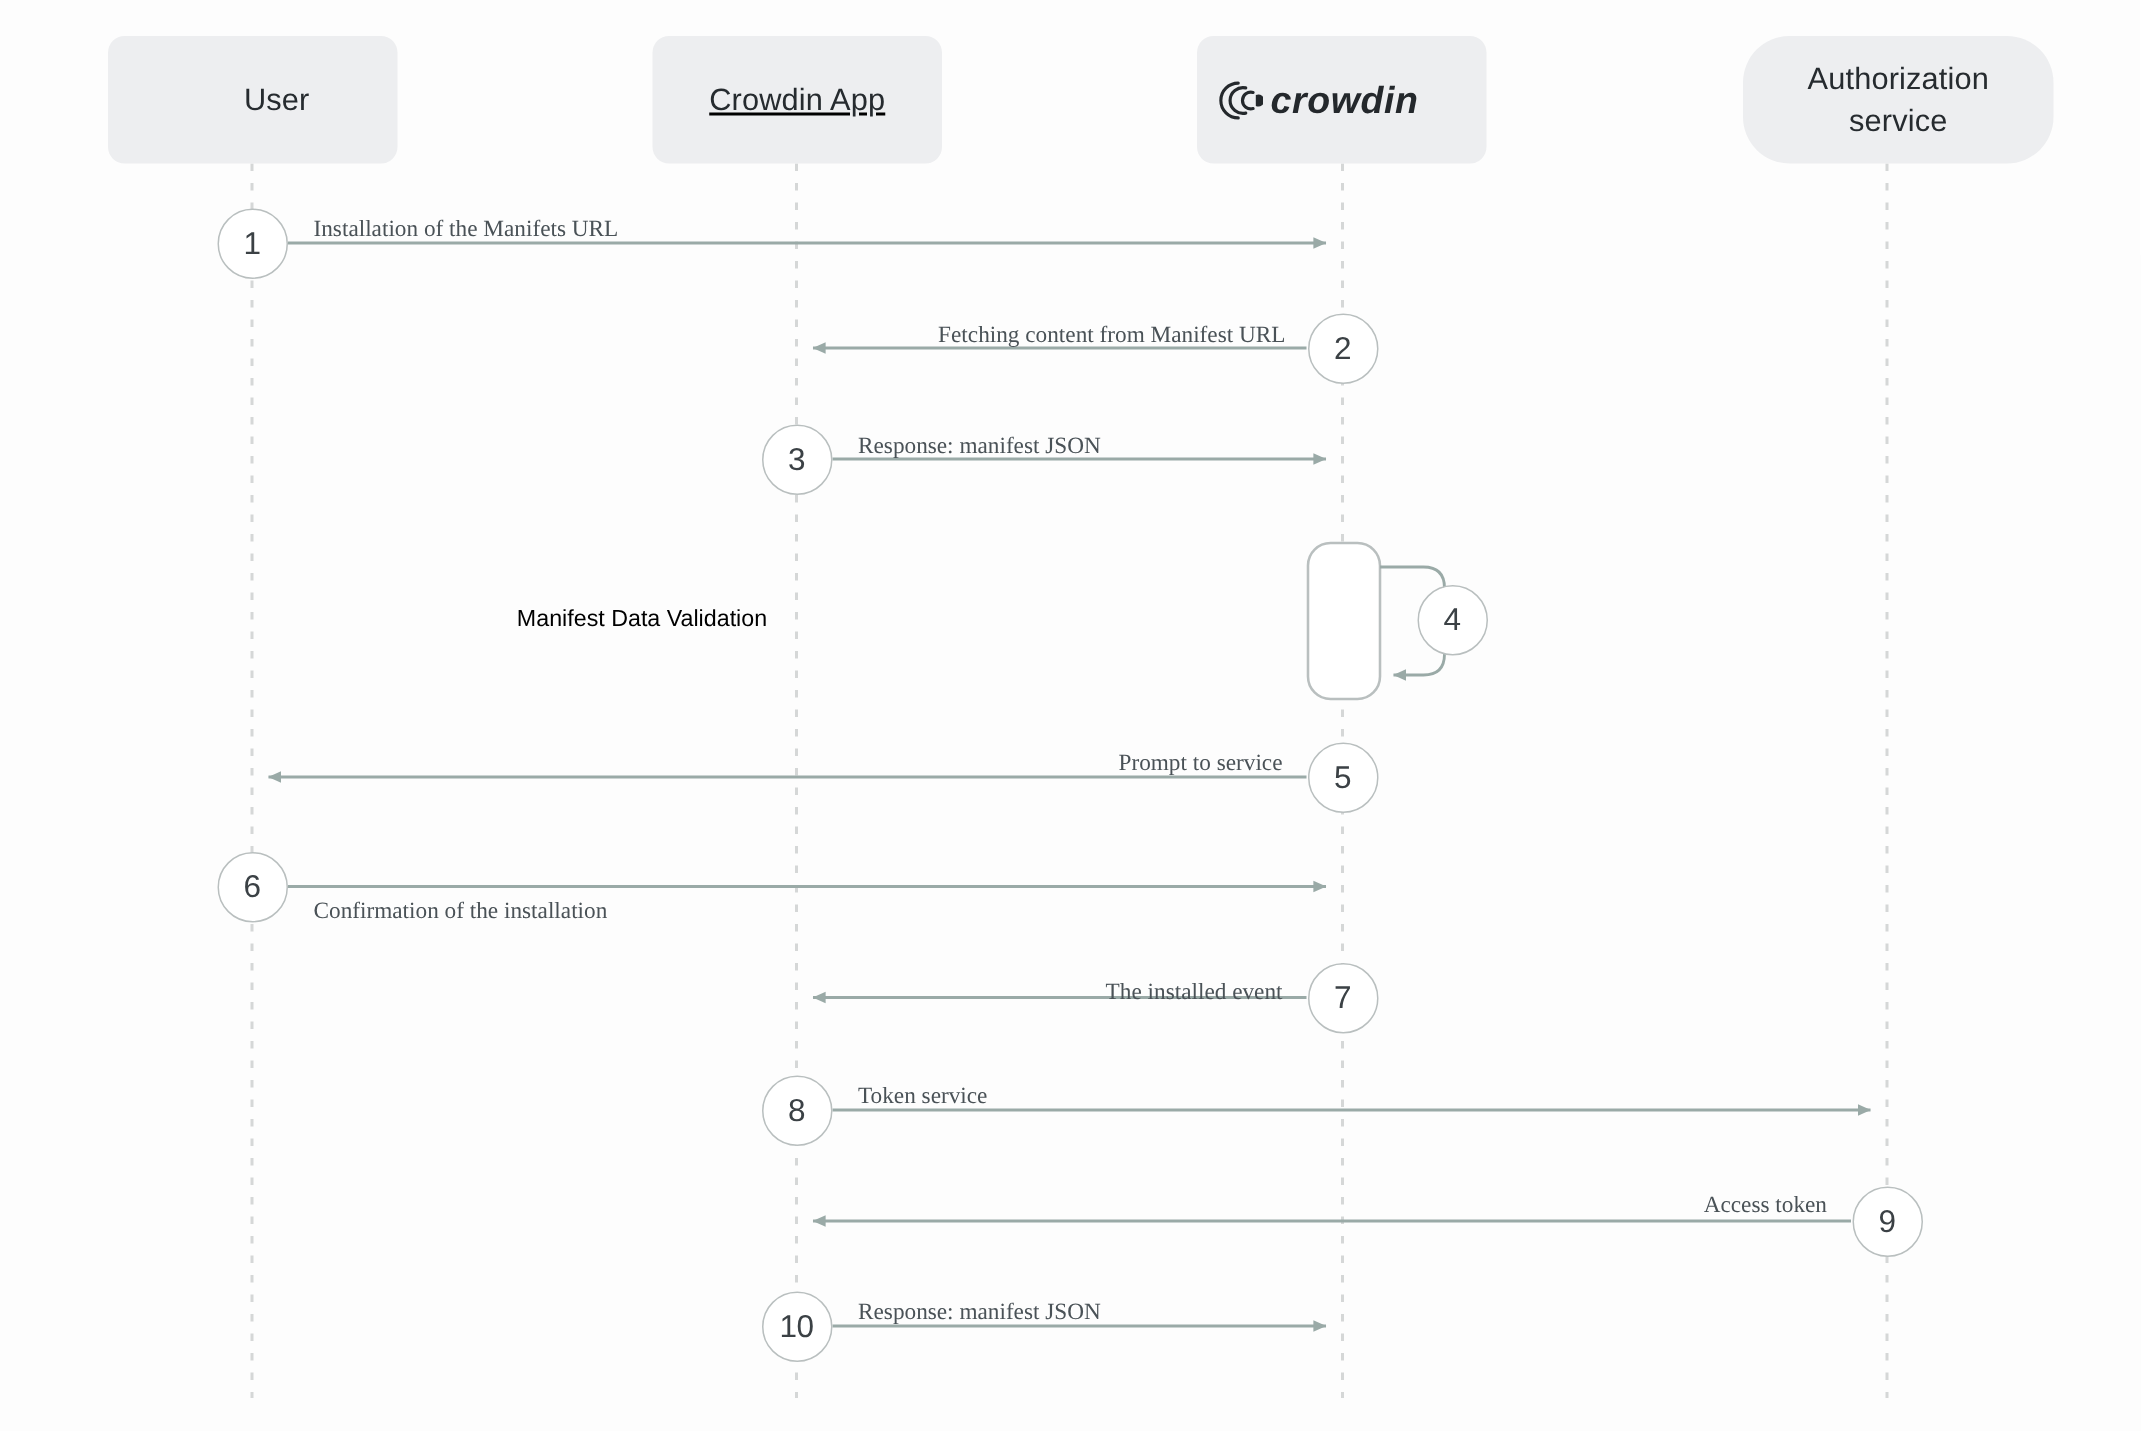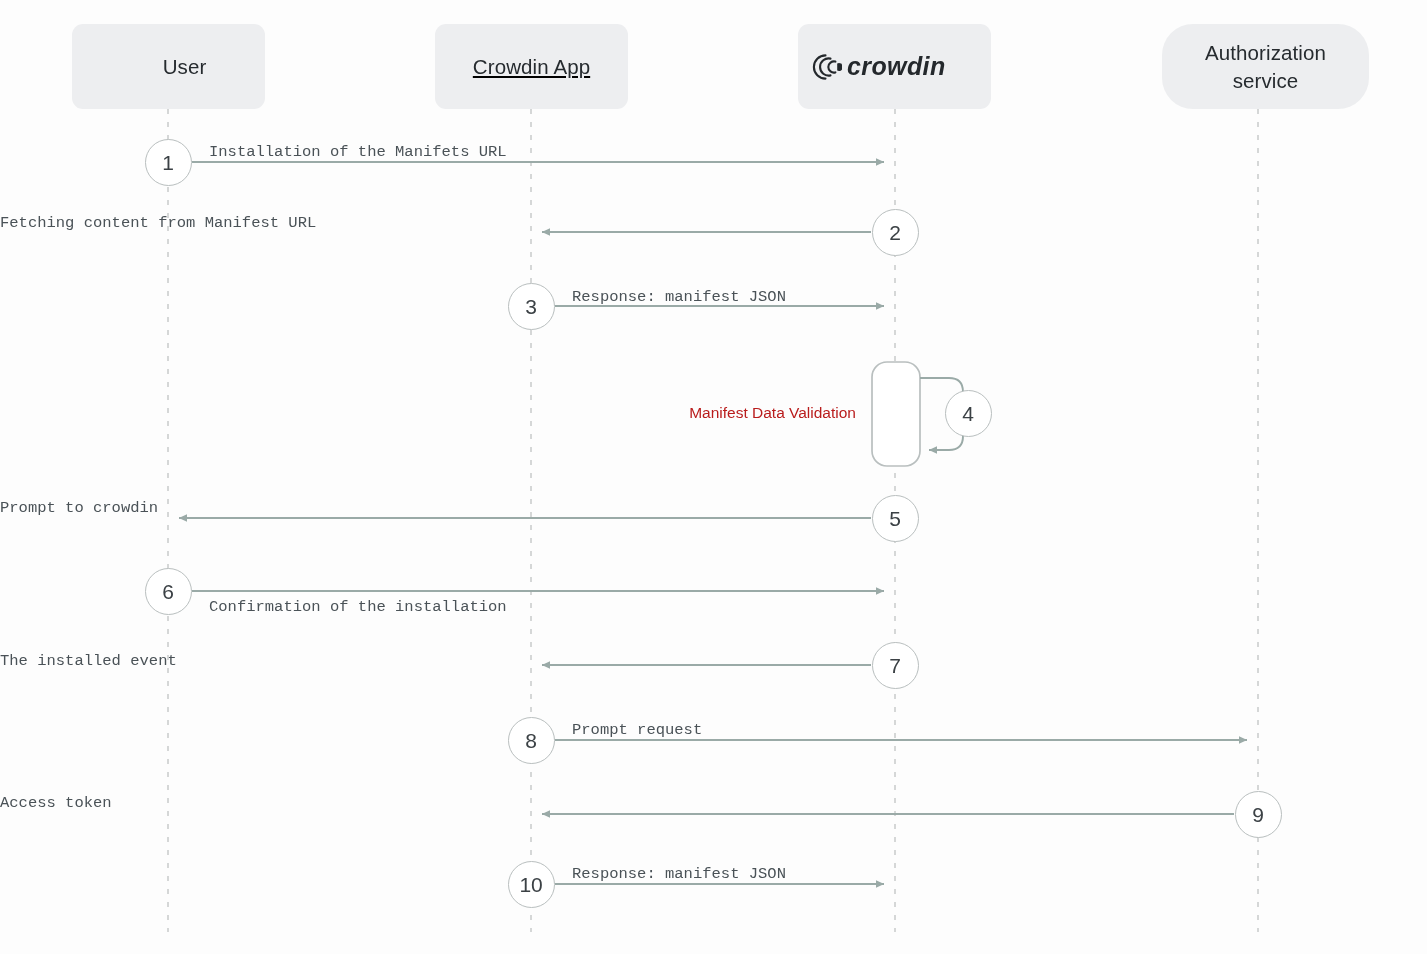--- a/index.html
+++ b/index.html
@@ -51,28 +51,28 @@
     display: flex;
     align-items: center;
     justify-content: flex-end;
     gap: 5px;
   }
   .logo-mark { display: block; }
   .logo-word { display: block; }
   
   .msg-label {
     position: absolute;
-    font-family: Liberation Mono, monospace;
+    font-family: Liberation Serif, serif;
     font-size: 15.5px;
     color: #4a5257;
     white-space: nowrap;
     line-height: 1;
   }
   .msg-label.to-right { text-align: left; }
-  .msg-label.to-left  { }
+  .msg-label.to-left  { text-align: right; }
   
   .step-circle {
     position: absolute;
     box-sizing: border-box;
     border: 1.6px solid #b9bfbf;
     background: #ffffff;
     border-radius: 50%;
     display: flex;
     align-items: center;
     justify-content: center;
@@ -82,24 +82,24 @@
     font-size: 21px;
     color: #3b4145;
     line-height: 1;
     letter-spacing: -0.3px;
   }
   
   .self-label {
     position: absolute;
     font-family: "Liberation Sans", "DejaVu Sans", sans-serif;
     font-size: 15.5px;
-    color: #b91c1c;
+    color: #000000;
     white-space: nowrap;
     line-height: 1;
-    text-align: right;
+    text-align: center;
   }
 </style>
 </head>
 <body>
 
 <div id="diagram-root">
 
   <svg id="diagram-svg" viewBox="0 0 1427 954">
     <defs>
       <marker id="ah-right" markerWidth="9" markerHeight="9" refX="8.4" refY="4.5" orient="auto" markerUnits="userSpaceOnUse">
@@ -157,24 +157,24 @@
       </div>
       <div class="participant-box" style="left: 1162px; top: 24px; width: 207px; height: 85px; border-radius: 31px;">
         <span class="participant-label">Authorization service</span>
       </div>
     </div>
 
   <div id="labels-layer">
       <div class="msg-label to-right" style="top: 145px; left: 209px;">Installation of the Manifets URL</div>
       <div class="msg-label to-left" style="top: 216px; left: 0px; width: 857px;">Fetching content from Manifest URL</div>
       <div class="msg-label to-right" style="top: 290px; left: 572px;">Response: manifest JSON</div>
-      <div class="msg-label to-left" style="top: 501px; left: 0px; width: 855px;">Prompt to crowdin</div>
+      <div class="msg-label to-left" style="top: 501px; left: 0px; width: 855px;">Prompt to service</div>
       <div class="msg-label to-right" style="top: 575px; left: 209px; margin-top: 25px;">Confirmation of the installation</div>
       <div class="msg-label to-left" style="top: 654px; left: 0px; width: 855px;">The installed event</div>
-      <div class="msg-label to-right" style="top: 723px; left: 572px;">Prompt request</div>
+      <div class="msg-label to-right" style="top: 723px; left: 572px;">Token service</div>
       <div class="msg-label to-left" style="top: 796px; left: 0px; width: 1218px;">Access token</div>
       <div class="msg-label to-right" style="top: 867px; left: 572px;">Response: manifest JSON</div>
       <div class="self-label" style="left: 0px; width: 856px; top: 405px;">Manifest Data Validation</div>
     </div>
 
   <div id="steps-layer">
       <div class="step-circle" style="left: 144.5px; top: 138.5px; width: 47px; height: 47px;">
         <span class="step-number">1</span>
       </div>
       <div class="step-circle" style="left: 871.5px; top: 208.5px; width: 47px; height: 47px;">

